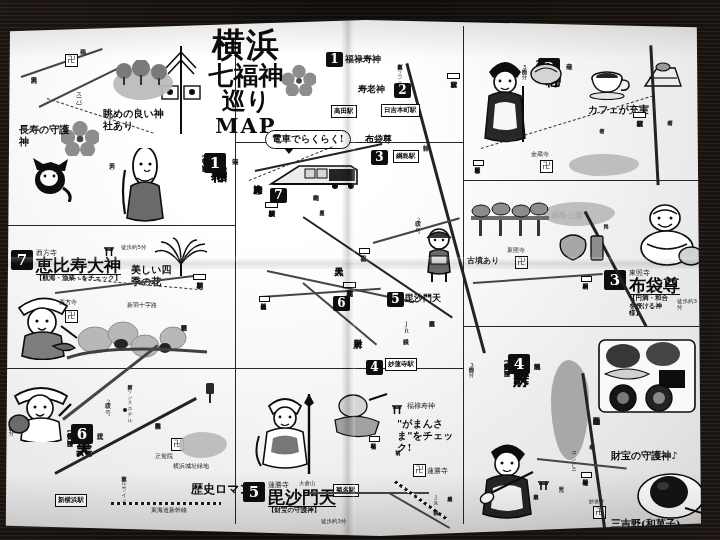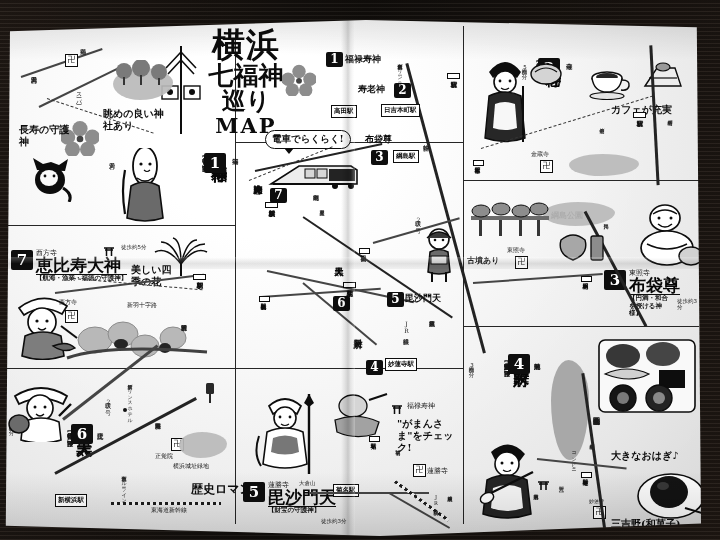--- a/index.html
+++ b/index.html
@@ -237,21 +237,21 @@
         <circle cx="29" cy="28" r="1.4" fill="#15130f"></circle>
     </svg>
   </div>
   <div class="maplabel v" style="left:104px;top:138px;">天満宮</div>
 
   <div class="p-head" style="left:8px;top:230px;">
     <div class="badge b1">7</div>
     <div>
       <div class="p-temple">西方寺</div>
       <div class="p-deity underline">恵比寿大神</div>
-      <div class="p-attr">【航海・漁業・福徳の守護神】</div>
+      <div class="p-attr">【航海・漁業・をチェック】</div>
     </div>
   </div>
   <div class="p-walk" style="position:absolute;left:118px;top:224px;">徒歩約5分</div>
   <div class="fig" style="left:100px;top:222px;">
     <svg width="12" height="12" viewBox="0 0 12 12">
         <path d="M1 3 h10 M2 5 h8 M3.5 3 v8 M8.5 3 v8" stroke="#15130f" stroke-width="1.5" fill="none"></path>
       </svg>
   </div>
 
   <div class="fig" style="left:6px;top:262px;width:70px;height:78px;">
@@ -478,21 +478,21 @@
       <circle cx="28" cy="32" r="11" fill="#fafaf7" stroke="#15130f" stroke-width="1.6"></circle>
       <circle cx="23" cy="31" r="1.4" fill="#15130f"></circle>
         <circle cx="33" cy="31" r="1.4" fill="#15130f"></circle>
       <path d="M24 38 q4 3 8 0" stroke="#15130f" stroke-width="1.2" fill="none"></path>
       <path d="M12 46 q16 -8 32 0 l4 42 q-20 7 -40 0 z" fill="#2e2c28" stroke="#15130f" stroke-width="1.4"></path>
       <path d="M18 54 q10 -4 20 0 l2 24 q-12 4 -24 0 z" fill="#f2f0ea"></path>
       <path d="M46 36 L46 92" stroke="#15130f" stroke-width="2"></path>
     </svg>
   </div>
 
-  <div class="note note-m" style="left:608px;top:84px;">カフェが充実</div>
+  <div class="note note-m" style="left:585px;top:84px;">カフェが充実</div>
   <div class="fig" style="left:584px;top:44px;">
     <svg width="48" height="36" viewBox="0 0 48 36">
       <ellipse cx="20" cy="14" rx="15" ry="6" fill="#fafaf7" stroke="#15130f" stroke-width="1.5"></ellipse>
       <ellipse cx="20" cy="13" rx="11" ry="4" fill="#2c2a26"></ellipse>
       <path d="M5 14 q2 14 15 14 q13 0 15 -14" fill="#fafaf7" stroke="#15130f" stroke-width="1.5"></path>
       <path d="M35 16 q8 0 7 6 q-1 5 -8 4" fill="none" stroke="#15130f" stroke-width="1.5"></path>
       <ellipse cx="20" cy="32" rx="17" ry="3.5" fill="#e2dfd8" stroke="#15130f" stroke-width="1.2"></ellipse>
     </svg>
   </div>
   <div class="fig" style="left:638px;top:40px;">
@@ -609,21 +609,21 @@
   <div class="maplabel v" style="left:556px;top:462px;font-size:5.5px;">三吉野</div>
   <div class="maplabel v" style="left:568px;top:428px;font-size:5px;">コンビニ</div>
   <div class="maplabel v" style="left:586px;top:420px;font-size:5px;">綱島街道</div>
   <div class="station v" style="left:578px;top:452px;font-size:5.5px;">妙蓮寺駅</div>
   <div class="temple-mark" style="left:590px;top:486px;">卍</div>
   <div class="maplabel" style="left:586px;top:478px;font-size:5px;">妙蓮寺</div>
   <div class="railline" style="left:580px;top:352px;width:160px;height:2.6px;transform:rotate(82deg);"></div>
   <div class="road" style="left:534px;top:438px;width:90px;height:2px;transform:rotate(6deg);"></div>
 
   <div class="note note-m note-v" style="left:664px;top:352px;">大満足!</div>
-  <div class="note note-m" style="left:608px;top:430px;">大きなおはぎ♪</div>
+  <div class="note note-m" style="left:608px;top:430px;">財宝の守護神♪</div>
   <div class="note note-m" style="left:608px;top:498px;">三吉野(和菓子)</div>
 
   <div class="fig" style="left:594px;top:318px;">
     <svg width="100" height="96" viewBox="0 0 100 96">
       <rect x="2" y="2" width="96" height="72" rx="6" fill="#f4f2ec" stroke="#15130f" stroke-width="1.6"></rect>
       <ellipse cx="26" cy="18" rx="17" ry="12" fill="#3d3b36"></ellipse>
       <ellipse cx="66" cy="16" rx="17" ry="12" fill="#4a4843"></ellipse>
       <path d="M8 36 q22 -10 44 0 q-18 10 -44 0 z" fill="#cecbc4" stroke="#15130f" stroke-width="1.1"></path>
       <rect x="62" y="32" width="26" height="18" fill="#15130f"></rect>
       <circle cx="26" cy="60" r="13" fill="#1d1b18" stroke="#15130f" stroke-width="1.4"></circle>

